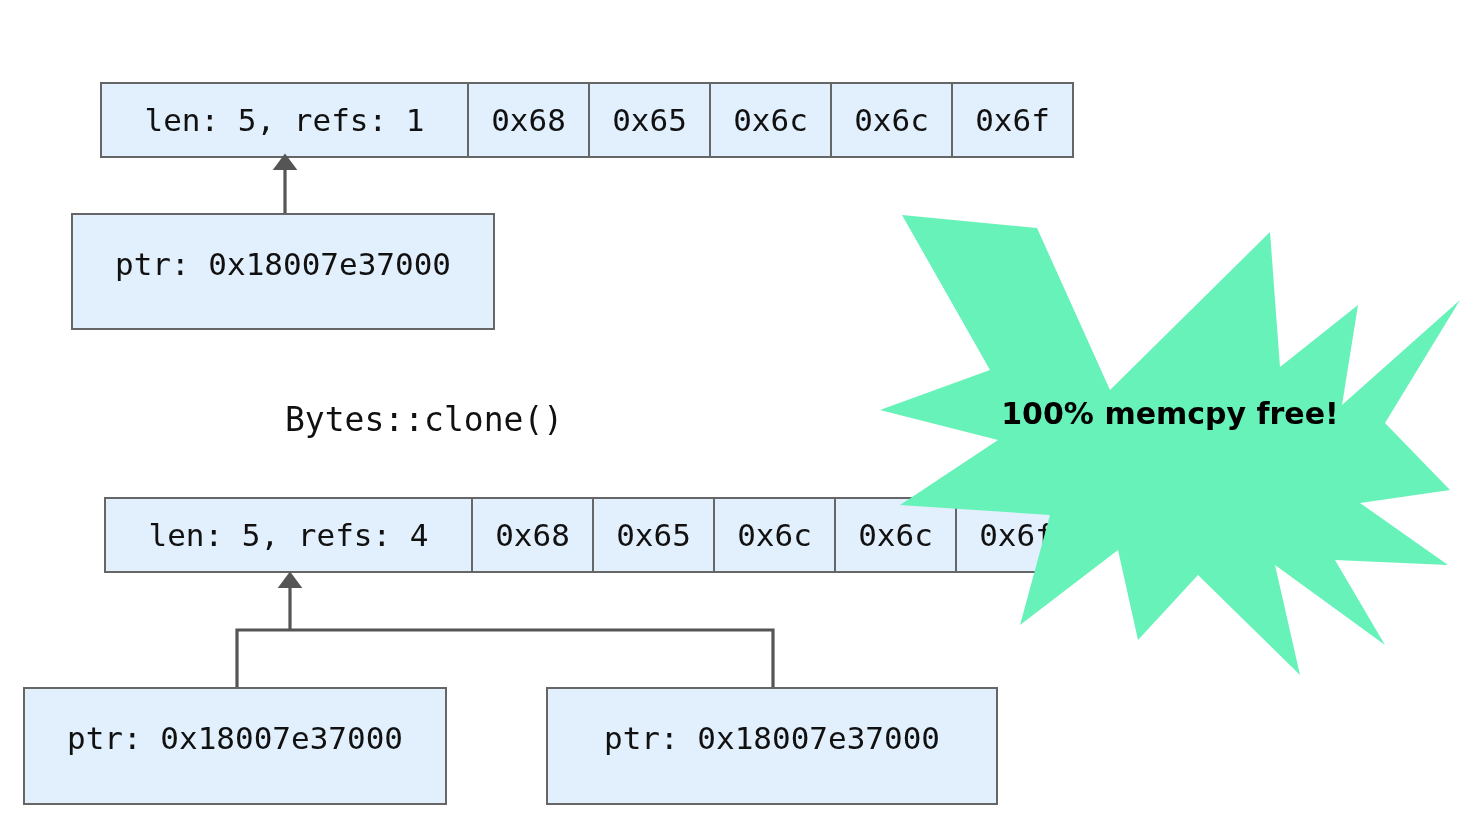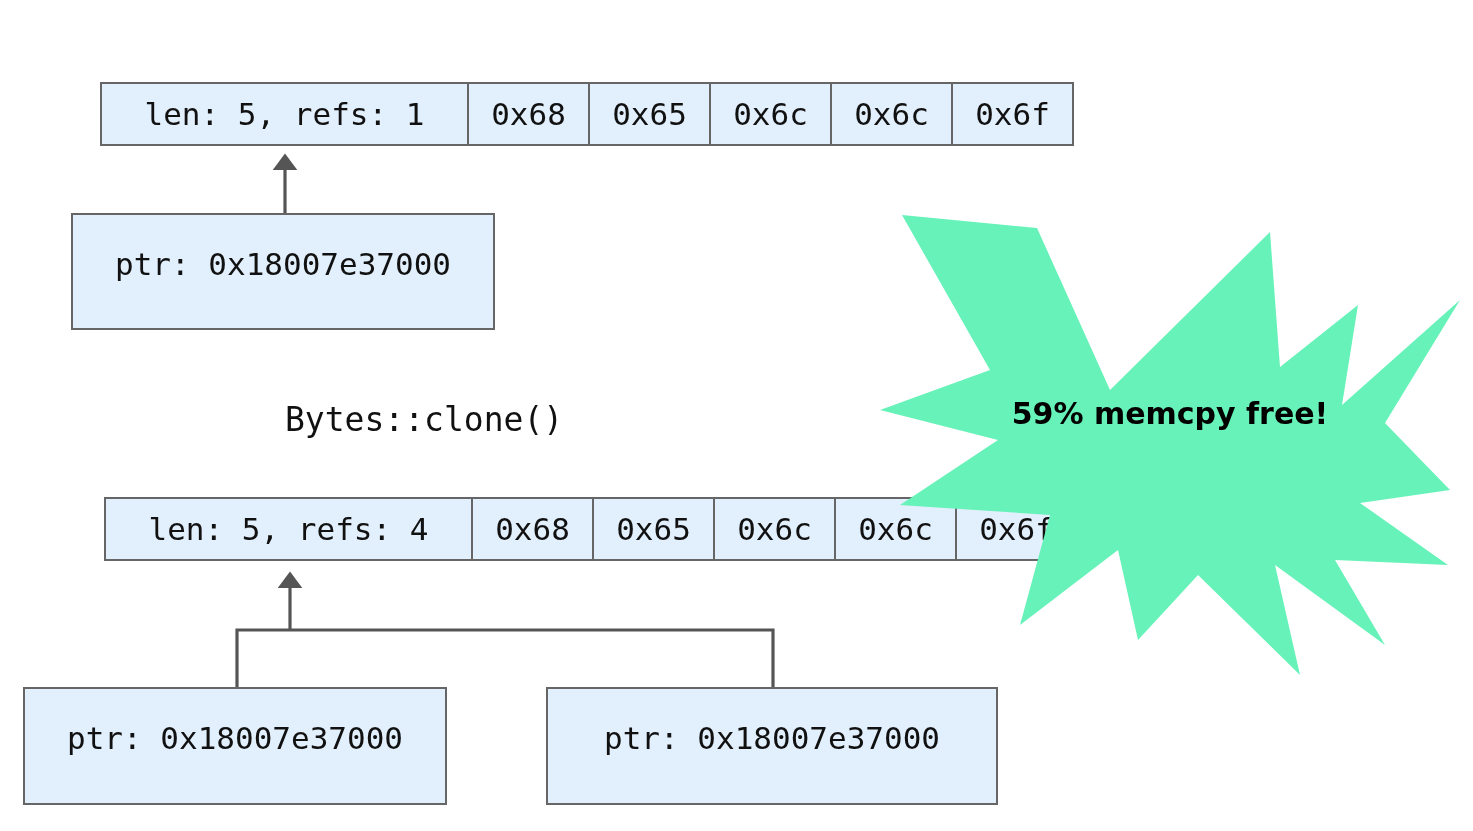--- a/index.html
+++ b/index.html
@@ -30,21 +30,21 @@
     display: flex;
     align-items: center;
     justify-content: center;
     white-space: pre;
   }
 
   
   .buffer-row {
     position: absolute;
     display: flex;
-    height: 64px;
+    height: 76px;
     justify-content: space-between;
   }
   .buffer-cell {
     box-sizing: border-box;
     background: #e2effc;
     border: 2px solid #666666;
     margin-left: -2px;
     display: flex;
     align-items: center;
     justify-content: center;
@@ -149,15 +149,15 @@
 
     <path d="M 237 687 L 237 630 L 773 630 L 773 687" fill="none" stroke="#555555" stroke-width="3.2"></path>
     <line x1="290" y1="630" x2="290" y2="578" stroke="#555555" stroke-width="3.2" marker-end="url(#arrowhead)"></line>
   </svg>
 
   <div id="burst">
     <svg viewBox="0 0 580 425" preserveAspectRatio="none">
       <polygon points="157,13 230,175 390,17 400,152 478,90 462,190 580,85 505,208 570,275 480,288 568,350 455,345 505,430 395,350 420,460 318,360 258,425 238,335 140,410 170,300 20,290 118,225 0,195 110,155 22,0" fill="#66f2b8"></polygon>
     </svg>
   </div>
-  <div id="burst-label">59% memcpy free!</div>
+  <div id="burst-label">100% memcpy free!</div>
 
 </div>
 
 </body></html>

